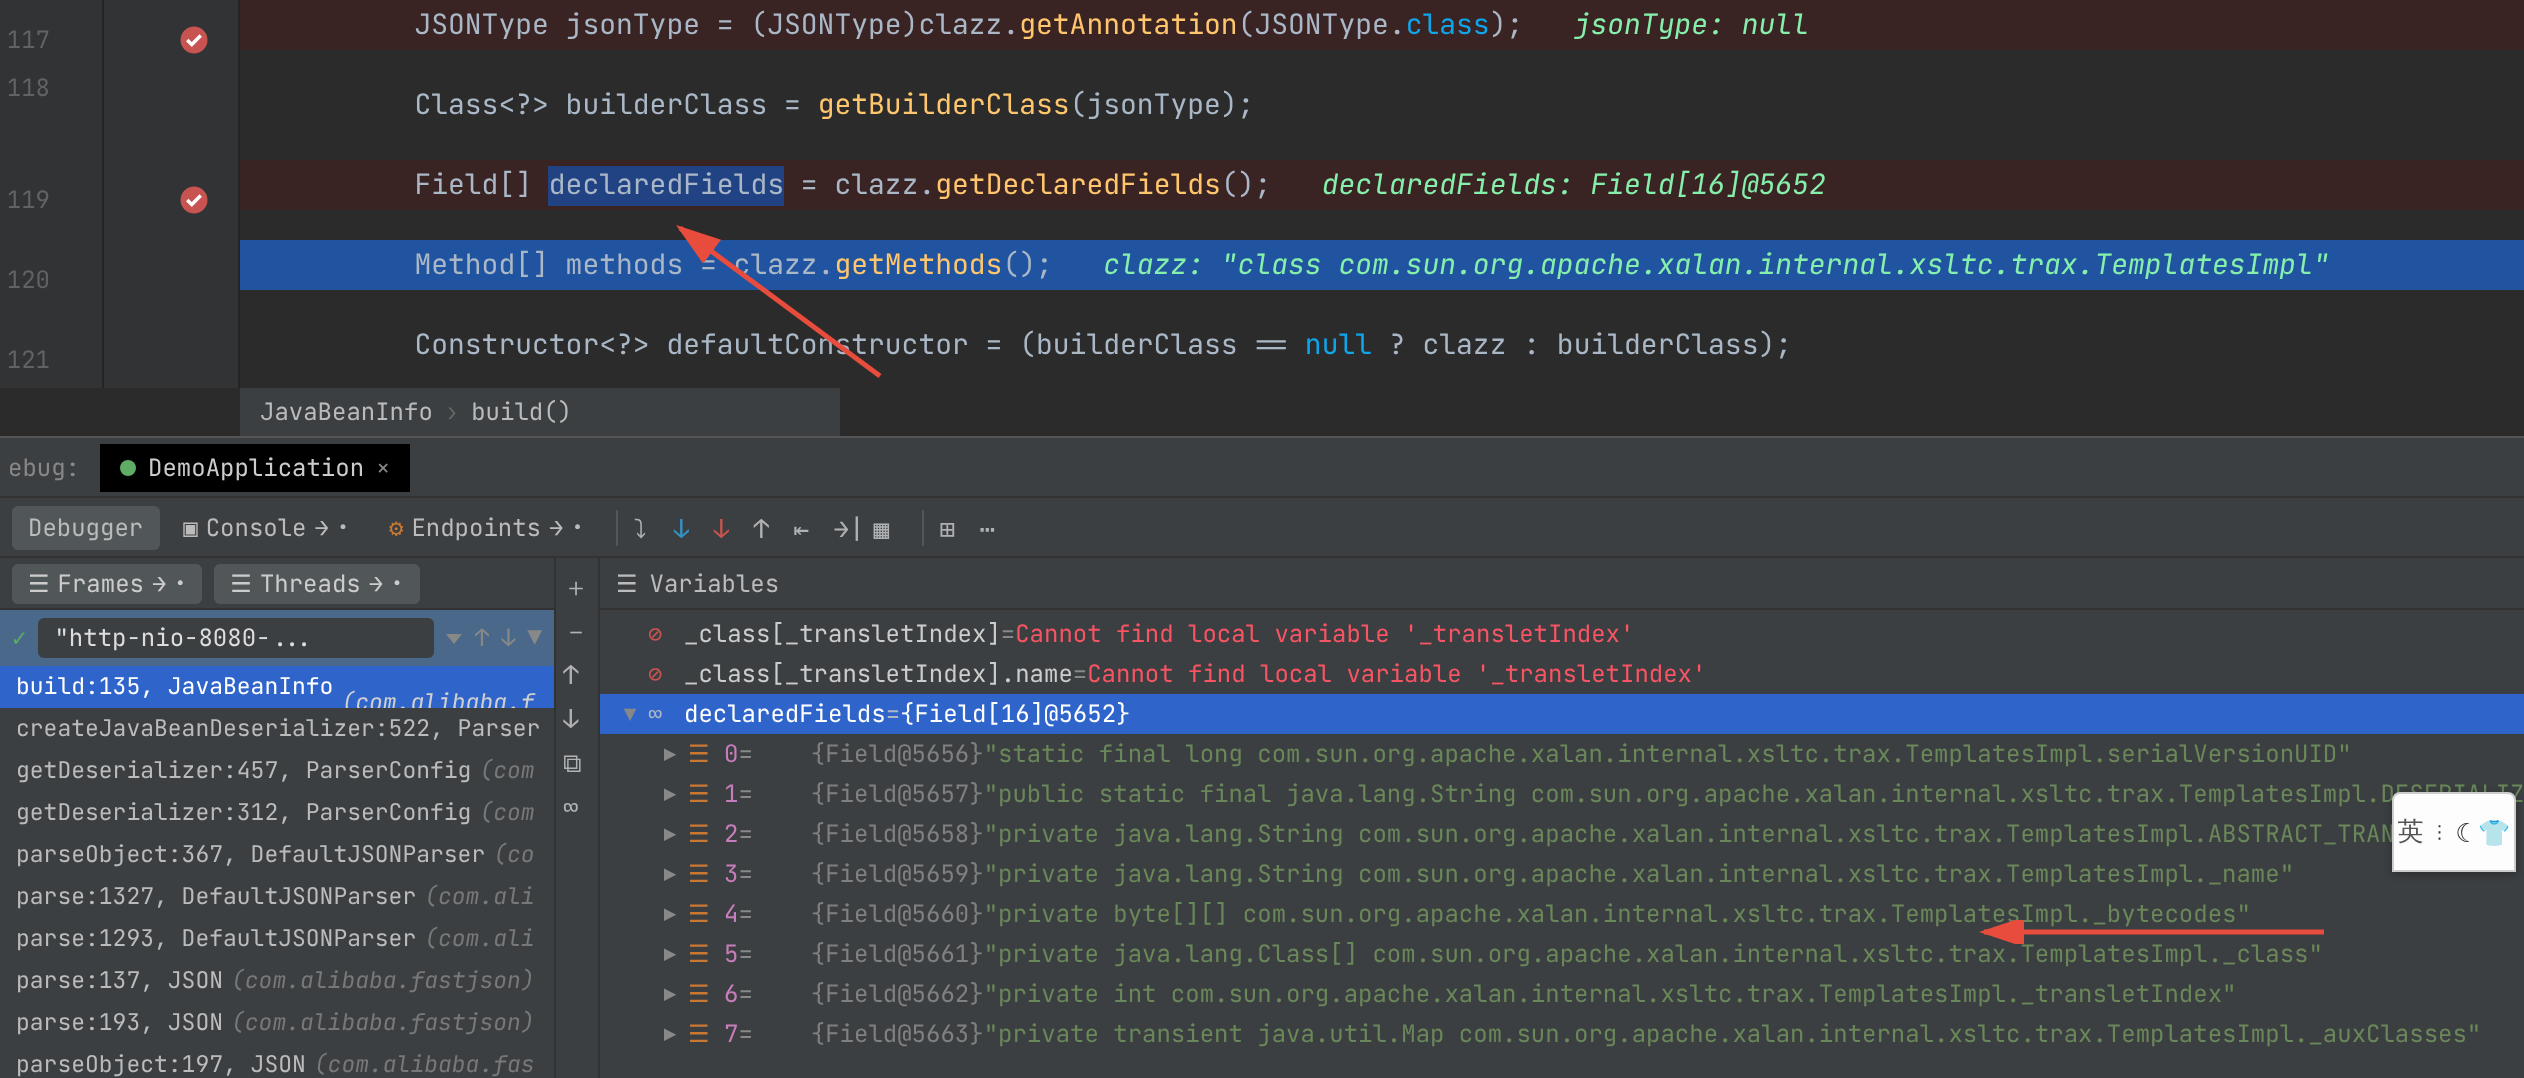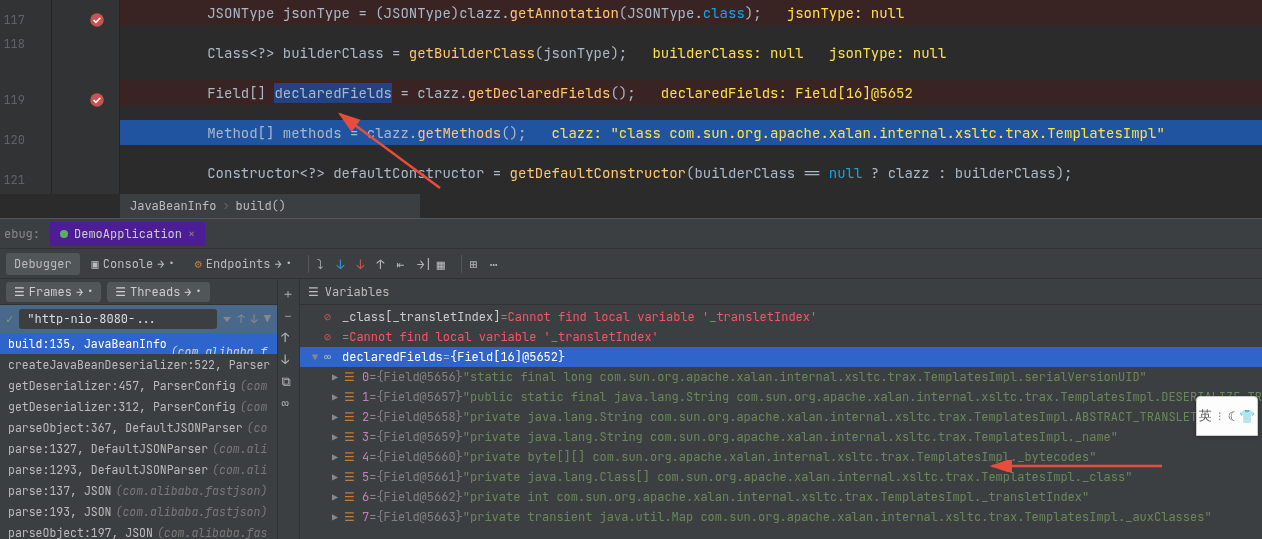--- a/index.html
+++ b/index.html
@@ -8,30 +8,30 @@
 .gutter { position:absolute; left:0; top:0; width:52px; height:100%; background:#313335; border-right:1px solid #242424; }
 .icon-col { position:absolute; left:52px; top:0; width:68px; height:100%; background:#313335; border-right:1px solid #242424; }
 .line { position:absolute; left:120px; right:0; height:25px; display:flex; align-items:center; padding-left:20px; white-space:pre; }
 .line-num { position:absolute; left:0; width:33px; text-align:right; padding-right:8px; height:40px; display:flex; align-items:center; justify-content:flex-end; color:#606366; font-size:12px; }
 .bp-icon { position:absolute; left:88px; width:18px; height:18px; }
 .ln117 { top:0; }
 .code-line { font-size:14px; }
 .kw { color:#0ea5e9; }
 .type { color:#a9b7c6; }
 .method { color:#ffc66d; }
-.cmt { color:#fde047; }
+.cmt { color:#86efac; font-style:italic; }
 .hl-sel { background:#214283; padding:1px 0; }
 .bp-line { background:#3a2323; }
 .exec-line { background:#2154a0; }
 .breadcrumb { position:absolute; top:194px; left:120px; height:24px; background:#3c3f41; width:300px; display:flex; align-items:center; padding:0 10px; font-size:12px; color:#bbb; }
 .breadcrumb span.sep { margin:0 6px; color:#666; }
 .bottom { position:absolute; top:218px; left:0; right:0; bottom:0; background:#3c3f41; border-top:1px solid #555; }
 .tab-row { height:30px; display:flex; align-items:center; background:#3c3f41; border-bottom:1px solid #323232; padding-left:4px; }
 .tab-row .lbl { color:#888; font-size:12px; margin-right:10px; }
-.run-tab { background:#4c1d95; padding:4px 10px; display:flex; align-items:center; font-size:12px; color:#ccc; }
+.run-tab { background:#000000; padding:4px 10px; display:flex; align-items:center; font-size:12px; color:#ccc; }
 .run-tab .dot { width:8px; height:8px; border-radius:50%; background:#5fad65; margin-right:6px; }
 .toolbar { height:30px; display:flex; align-items:center; background:#3c3f41; border-bottom:1px solid #323232; padding:0 6px; gap:4px; }
 .tool-btn { padding:3px 8px; font-size:12px; color:#bbb; display:flex; align-items:center; gap:4px; border-radius:3px; }
 .tool-btn.active { background:#515658; }
 .tool-sep { width:1px; height:18px; background:#555; margin:0 4px; }
 .tool-icon { width:16px; height:16px; color:#afb1b3; display:inline-block; }
 .panels { display:flex; height:calc(100% - 60px); }
 .left-panel { width:278px; border-right:1px solid #323232; display:flex; flex-direction:column; }
 .panel-hdr { height:26px; background:#3c3f41; border-bottom:1px solid #323232; display:flex; align-items:center; padding:0 6px; font-size:12px; gap:6px; }
 .panel-hdr .ptab { padding:2px 8px; background:#515658; border-radius:3px; color:#ccc; display:flex; align-items:center; gap:4px; }
@@ -51,21 +51,21 @@
 .var-row { height:20px; display:flex; align-items:center; padding-left:12px; font-size:12px; white-space:nowrap; }
 .var-row .tri { width:10px; color:#888; margin-right:2px; font-size:10px; }
 .var-row .ico { width:14px; margin-right:4px; }
 .var-row.err { color:#f75464; }
 .var-row.err .vname { color:#ccc; }
 .var-row.sel { background:#2f65ca; }
 .var-row.sel .vname { color:#fff; }
 .var-row.sel .vval { color:#fff; }
 .var-row .vname { color:#c77dbb; }
 .var-row .vval { color:#ccc; }
-.var-row .vref { color:#808080; }
+.var-row .vref { color:#808080;margin-left:29px; }
 .var-row .vstr { color:#6a8759; }
 .indent1 { padding-left:32px !important; }
 .arrow-red-1 { position:absolute; left:300px; top:108px; pointer-events:none; }
 .arrow-red-2 { position:absolute; right:90px; top:460px; pointer-events:none; }
 .ime-float { position:absolute; right:4px; top:396px; width:62px; height:40px; background:#fdfdfd; border:1px solid #ccc; border-radius:4px 4px 0 0; display:flex; align-items:center; justify-content:space-around; font-size:13px; color:#333; box-shadow:0 1px 4px rgba(0,0,0,.3);}
 .ime-float .cn { color:#555; }
 .ime-float .moon { color:#333; }
 .chev { width:0; height:0; border-left:4px solid transparent; border-right:4px solid transparent; border-top:5px solid #888; display:inline-block; }
 .ol-num { color:#6897bb; }
 </style>
@@ -80,40 +80,40 @@
   <svg class="bp-icon" style="top:11px" viewBox="0 0 16 16">
       <circle cx="8" cy="8" r="6" fill="#c75450"></circle>
       <path d="M5 8l2 2 4-4" stroke="#fff" stroke-width="1.5" fill="none"></path>
     </svg>
   <div class="line ln117 bp-line code-line">
     <span>        </span><span class="type">JSONType jsonType = (JSONType)clazz.</span><span class="method">getAnnotation</span><span>(JSONType.</span><span class="kw">class</span><span>);</span><span class="cmt">   jsonType: null</span>
   </div>
 
   <div class="line-num" style="top:24px">118</div>
   <div class="line code-line" style="top:40px">
-    <span>        </span><span>Class&lt;?&gt; builderClass = </span><span class="method">getBuilderClass</span><span>(jsonType);</span><span class="cmt">   builderClass: null   jsonType: null</span>
+    <span>        </span><span>Class&lt;?&gt; builderClass = </span><span class="method">getBuilderClass</span><span>(jsonType);</span>
   </div>
 
   <div class="line-num" style="top:80px">119</div>
   <svg class="bp-icon" style="top:91px" viewBox="0 0 16 16">
       <circle cx="8" cy="8" r="6" fill="#c75450"></circle>
       <path d="M5 8l2 2 4-4" stroke="#fff" stroke-width="1.5" fill="none"></path>
     </svg>
   <div class="line code-line bp-line" style="top:80px">
     <span>        </span><span>Field[] </span><span class="hl-sel">declaredFields</span><span> = clazz.</span><span class="method">getDeclaredFields</span><span>();</span><span class="cmt">   declaredFields: Field[16]@5652</span>
   </div>
 
   <div class="line-num" style="top:120px">120</div>
   <div class="line code-line exec-line" style="top:120px">
     <span>        </span><span>Method[] methods = clazz.</span><span class="method">getMethods</span><span>();</span><span class="cmt">   clazz: "class com.sun.org.apache.xalan.internal.xsltc.trax.TemplatesImpl"</span>
   </div>
 
   <div class="line-num" style="top:160px">121</div>
   <div class="line code-line" style="top:160px">
-    <span>        </span><span>Constructor&lt;?&gt; defaultConstructor = </span><span class="method">getDefaultConstructor</span><span>(builderClass == </span><span class="kw">null</span><span> ? clazz : builderClass);</span>
+    <span>        </span><span>Constructor&lt;?&gt; defaultConstructor = </span><span>(builderClass == </span><span class="kw">null</span><span> ? clazz : builderClass);</span>
   </div>
 </div>
 
 <div class="breadcrumb">
   <span>JavaBeanInfo</span>
     <span class="sep">›</span>
     <span>build()</span>
 </div>
 
 <div class="bottom">
@@ -216,20 +216,21 @@
             <div class="var-row err">
               <span class="tri"></span>
               <span class="ico" style="color:#c75450">⊘</span>
               <span class="vname">_class[_transletIndex]</span>
               <span style="color:#888"> = </span>
               <span style="color:#f75464">Cannot find local variable '_transletIndex'</span>
             </div>
             <div class="var-row err">
               <span class="tri"></span>
               <span class="ico" style="color:#c75450">⊘</span>
+              <span class="vname">_class[_transletIndex].name</span>
               <span style="color:#888"> = </span>
               <span style="color:#f75464">Cannot find local variable '_transletIndex'</span>
             </div>
             <div class="var-row sel">
               <span class="tri">▼</span>
               <span class="ico">∞</span>
               <span class="vname">declaredFields</span>
               <span> = </span>
               <span class="vval">{Field[16]@5652}</span>
             </div>

